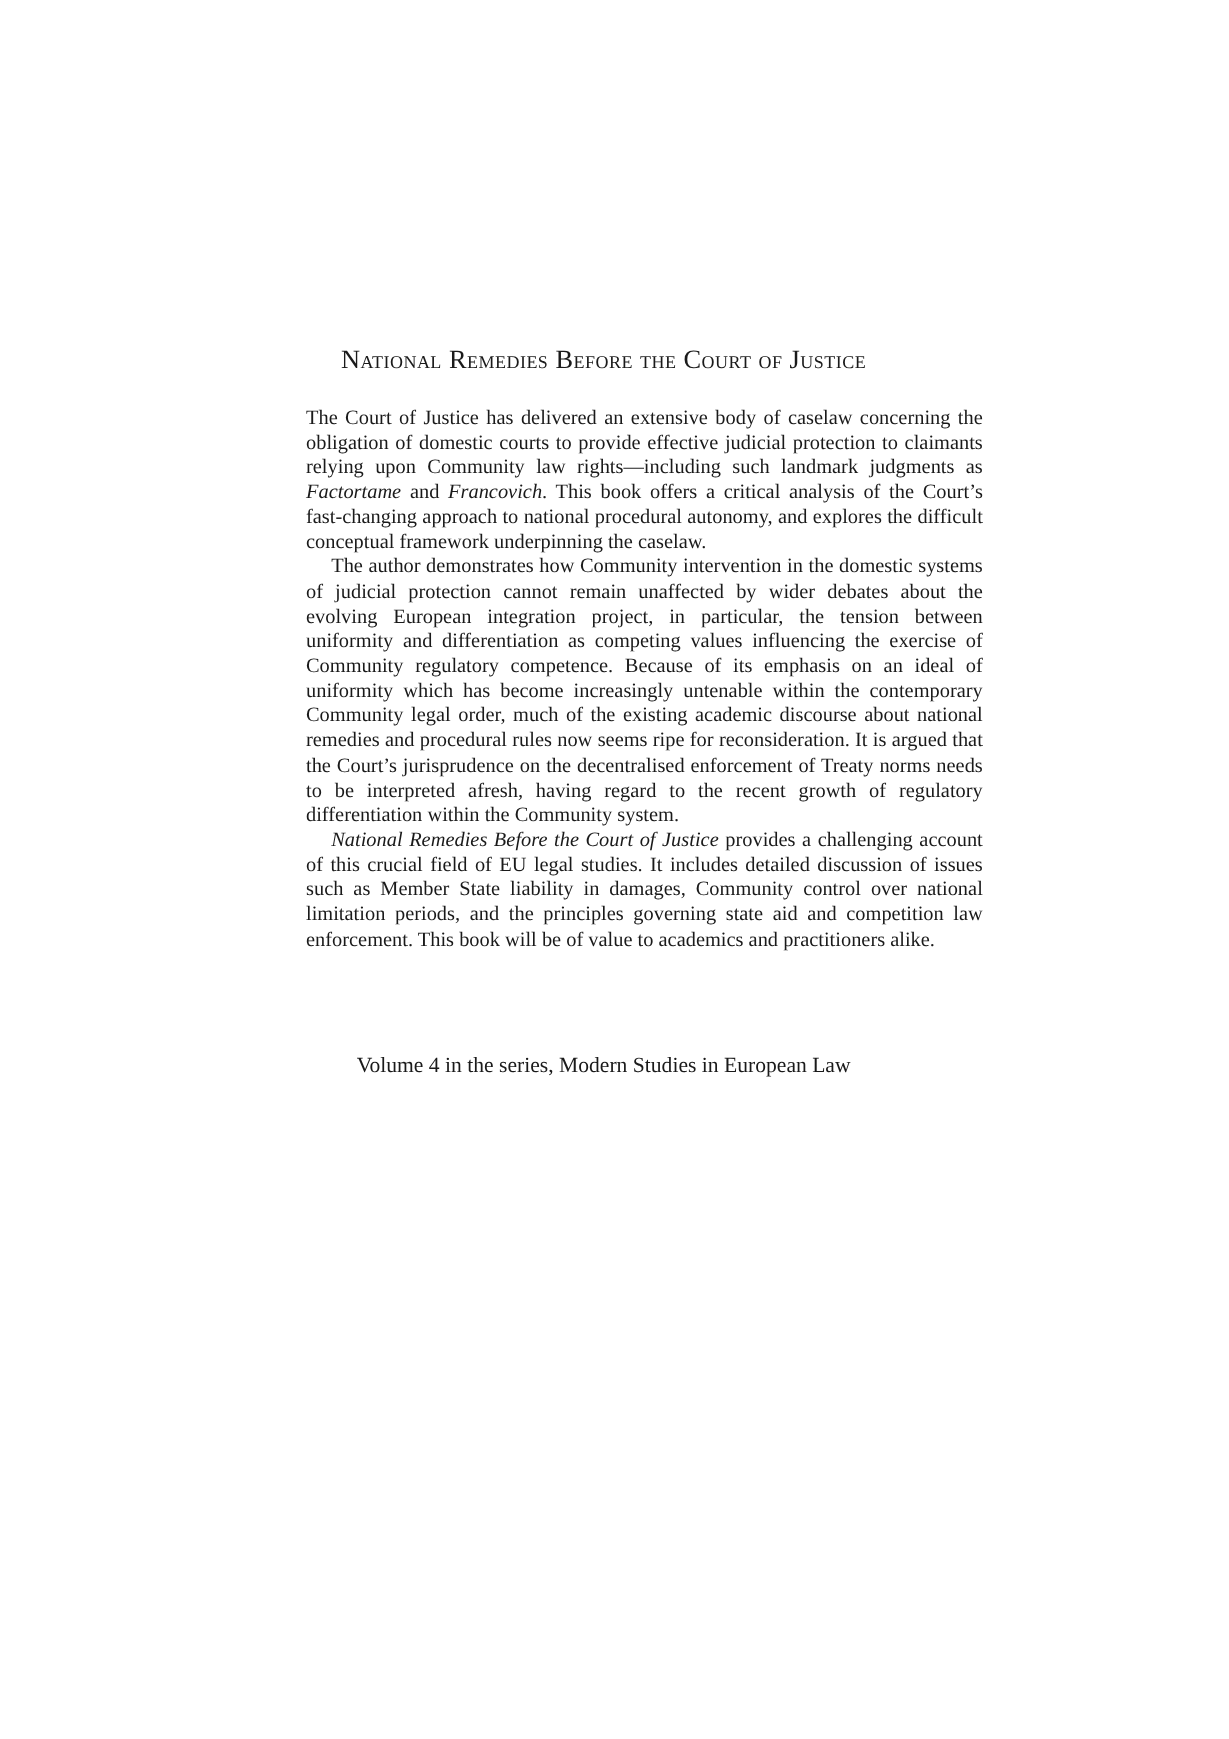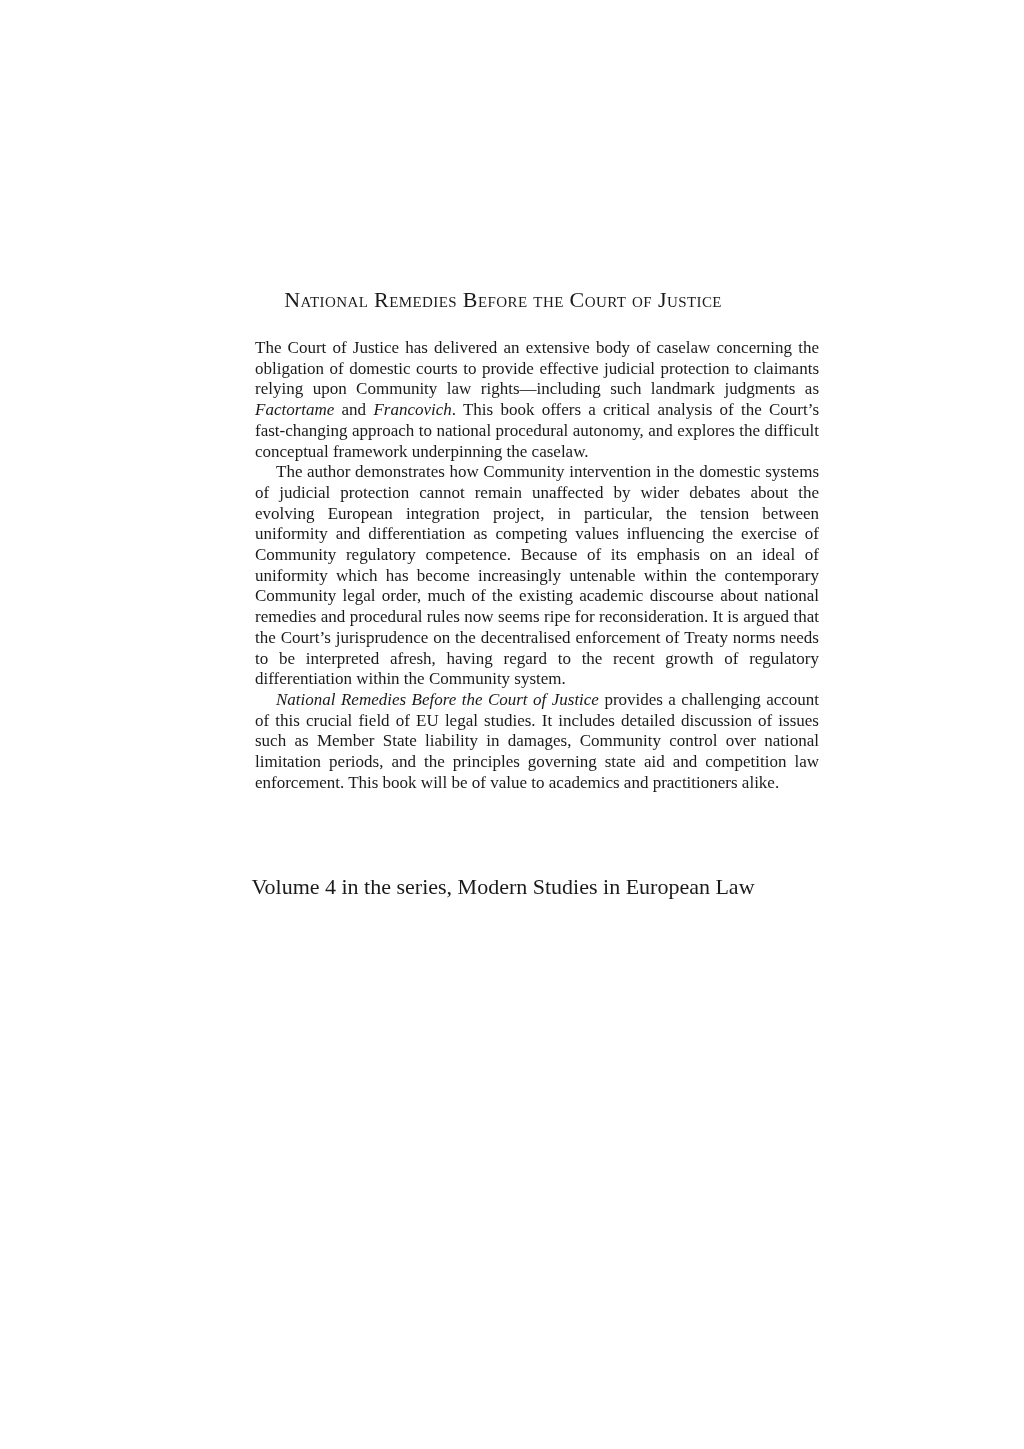--- a/index.html
+++ b/index.html
@@ -63,21 +63,21 @@
   .blurb i, .blurb em {
     font-style: italic;
   }
 
   .series-line {
     position: absolute;
     top: 877px;
     left: 0;
     width: 564px;
     text-align: center;
-    font-size: 22px;
+    font-size: 18px;
     line-height: 20.7px;
   }
 </style>
 </head>
 <body>
 
 <div id="page">
 
   <h1 class="book-title">National Remedies Before the Court of Justice</h1>
 

